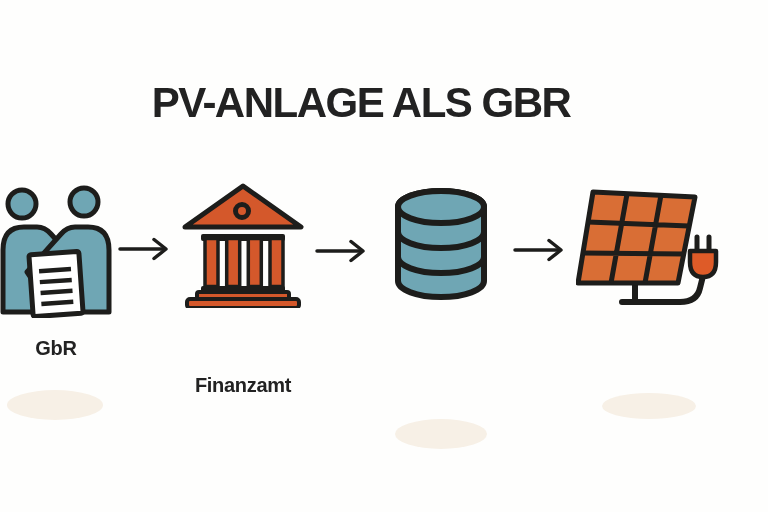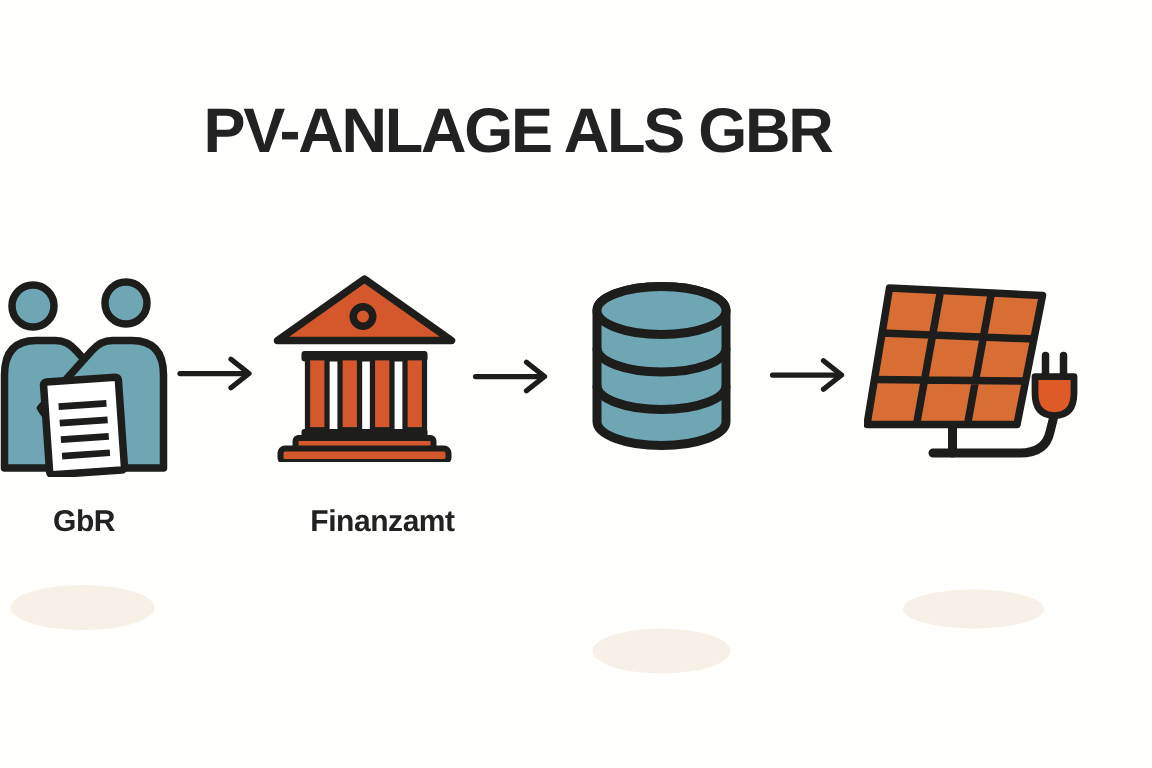--- a/index.html
+++ b/index.html
@@ -6,21 +6,21 @@
     --teal:#6FA6B4; --orange:#D4582B; --panel:#D96E35; --plug:#DE5B28;
     --outline:#1D1D1B; --shadow:#F7F0E6; --ink:#222222; --paper:#FEFEFD;
   }
   html,body{margin:0;padding:0;}
   body{
     width:768px;height:512px;background:var(--paper);
     font-family:"Liberation Sans",sans-serif;position:relative;overflow:hidden;
   }
   .stage{position:absolute;inset:0;}
   .title{
-    position:absolute;top:64px;left:0;width:690px;margin:0;
+    position:absolute;top:64px;left:0;width:690px;margin:16px;
     text-align:center;font-size:42px;font-weight:700;letter-spacing:-1.5px;
     color:var(--ink);line-height:1.1;
   }
   .shadow{position:absolute;border-radius:50%;background:var(--shadow);}
   #shadow-1{left:7px;top:390px;width:96px;height:30px;}
   #shadow-2{left:395px;top:419px;width:92px;height:30px;}
   #shadow-3{left:602px;top:393px;width:94px;height:26px;}
   .icon{position:absolute;}
   #icon-gbr{left:0;top:178px;width:112px;height:140px;}
   #icon-finanzamt{left:180px;top:182px;width:126px;height:126px;}
@@ -29,21 +29,21 @@
   .arrow{position:absolute;width:56px;height:26px;}
   #arrow-1{left:118px;top:236px;}
   #arrow-2{left:315px;top:238px;}
   #arrow-3{left:513px;top:237px;}
   .label{
     position:absolute;top:335px;font-size:20px;font-weight:700;
     letter-spacing:-0.3px;color:var(--ink);text-align:center;line-height:27px;
   }
   .label span{display:block;white-space:nowrap;}
   #label-1{left:0;width:112px;}
-  #label-2{left:193px;width:124px;}
+  #label-2{left:181px;width:124px;margin-top:37px;}
   #label-3{left:341px;width:200px;}
   #label-4{left:562px;width:176px;}
   
   .ol{stroke:var(--outline);}
   .nf{fill:none;}
   .fill-teal{fill:var(--teal);}
   .fill-orange{fill:var(--orange);}
   .fill-panel{fill:var(--panel);}
   .fill-plug{fill:var(--plug);}
   .fill-ink{fill:var(--outline);}

